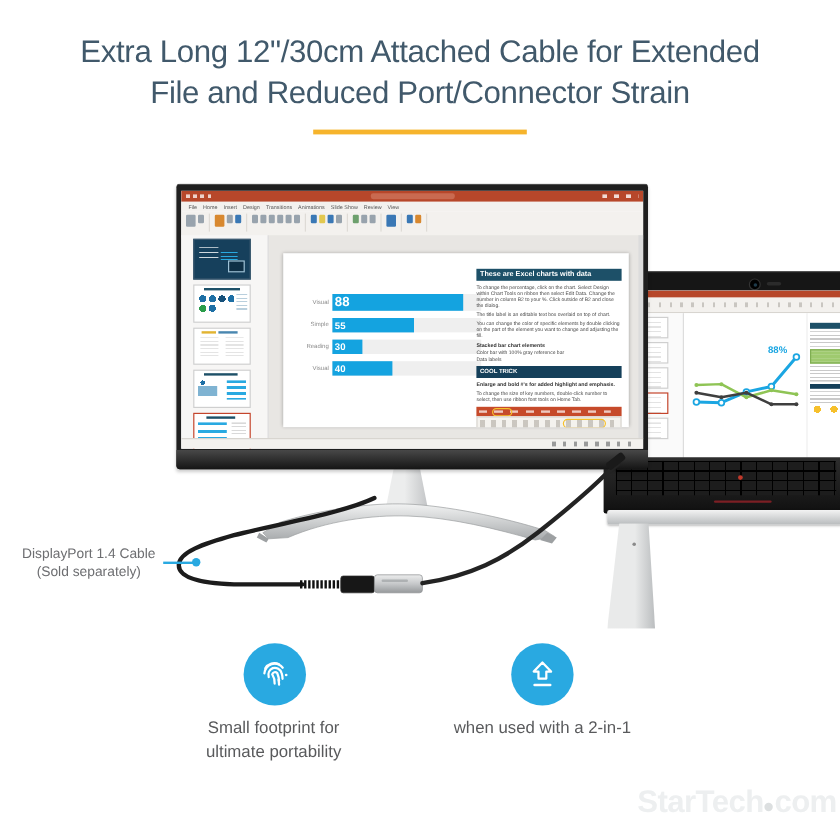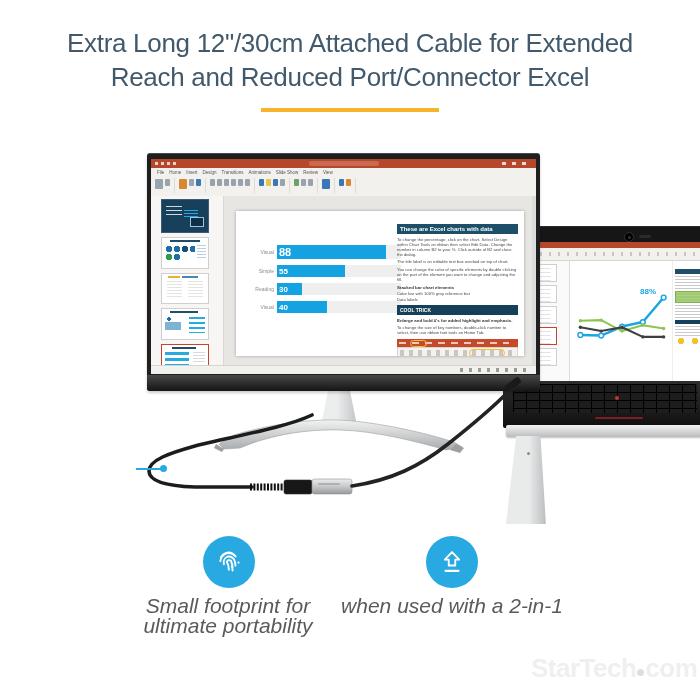--- a/index.html
+++ b/index.html
@@ -14,21 +14,21 @@
 
   
   .callout{position:absolute;left:18px;top:455px;width:112px;text-align:center;
            color:#6d6e71;font-size:11.5px;line-height:15px;}
   .callout-line{position:absolute;left:136px;top:468px;width:26px;height:2px;background:#29a9e1;}
   .callout-dot{position:absolute;left:160px;top:465px;width:7px;height:7px;border-radius:50%;background:#29a9e1;}
 
   
   .fcirc{position:absolute;width:52px;height:52px;border-radius:50%;background:#29a9e1;
          display:flex;align-items:center;justify-content:center;}
-  .ftext{position:absolute;color:#595a5c;font-size:21px;line-height:20px;text-align:center;font-style:italic;}
+  .ftext{position:absolute;color:#595a5c;font-size:14px;line-height:20px;text-align:center;}
 
   
   .watermark{position:absolute;left:531px;top:653px;font-size:26px;font-weight:600;
              color:#edeff0;letter-spacing:-.5px;}
   .wm-dot{display:inline-block;width:7px;height:7px;border-radius:50%;background:#dcdfe0;margin:0 1px 1px 1px;}
 
   
   .laptop-lid{position:absolute;left:520px;top:226px;width:190px;height:168px;
               background:#161616;border:1px solid #2c2c2c;border-radius:4px 4px 0 0;}
   .webcam{position:absolute;left:103px;top:5px;width:8px;height:8px;border-radius:50%;
@@ -179,21 +179,21 @@
   
   .cable-layer{position:absolute;left:0;top:370px;width:700px;height:180px;pointer-events:none;}
 </style>
 </head>
 <body>
 
 <div class="stage">
 
   <div class="heading">
     <div>Extra Long 12"/30cm Attached Cable for Extended</div>
-    <div>Reach and Reduced Port/Connector Excel</div>
+    <div>File and Reduced Port/Connector Strain</div>
   </div>
   <div class="accent-bar"></div>
 
   <div class="laptop-lid">
     <div class="webcam">
         <div class="webcam-lens"></div>
       </div>
     <div class="webcam-grille"></div>
     <div class="lap-screen">
       <div class="l-titlebar"></div>
@@ -439,20 +439,24 @@
     <rect x="284" y="110" width="28" height="14" rx="2" fill="#171717" stroke="#2e2e2e" stroke-width="0.6"></rect>
 
     <rect x="312" y="109" width="40" height="15" rx="2.5" fill="url(#adp)" stroke="#8d9092" stroke-width="0.6"></rect>
     <rect x="318" y="113" width="22" height="2" rx="1" fill="#aeb1b3"></rect>
 
     <path d="M352 116 C 392 110, 420 96, 448 74 C 472 55, 494 36, 506 24 L 515 17" fill="none" stroke="#232323" stroke-width="3.6" stroke-linecap="round"></path>
 
     <rect x="505" y="11" width="17" height="7" rx="2" fill="#1a1a1a" transform="rotate(-38 513 15)"></rect>
   </svg>
 
+  <div class="callout">
+    <div>DisplayPort 1.4 Cable</div>
+    <div>(Sold separately)</div>
+  </div>
   <div class="callout-line"></div>
   <div class="callout-dot"></div>
 
   <div class="fcirc" style="left:203px;top:536px;">
     <svg width="30" height="30" viewBox="0 0 24 24">
       <g fill="none" stroke="#fff" stroke-width="1.5" stroke-linecap="round" transform="rotate(-18 12 12)">
         <path d="M7.2 6.2 A7 7 0 0 1 16.8 6.4"></path>
         <path d="M5.6 9.2 A7.6 7.6 0 0 1 12 4.8 A7.2 7.2 0 0 1 18.4 9.4"></path>
         <path d="M7.6 12.4 A5 5 0 0 1 12 7.6 A4.8 4.8 0 0 1 16.6 12.6 A13 13 0 0 1 16 16.4"></path>
         <path d="M10 17.8 A11 11 0 0 0 10.4 11.4 A2 2 0 0 1 13.8 11.6 A17 17 0 0 1 13.4 17"></path>

